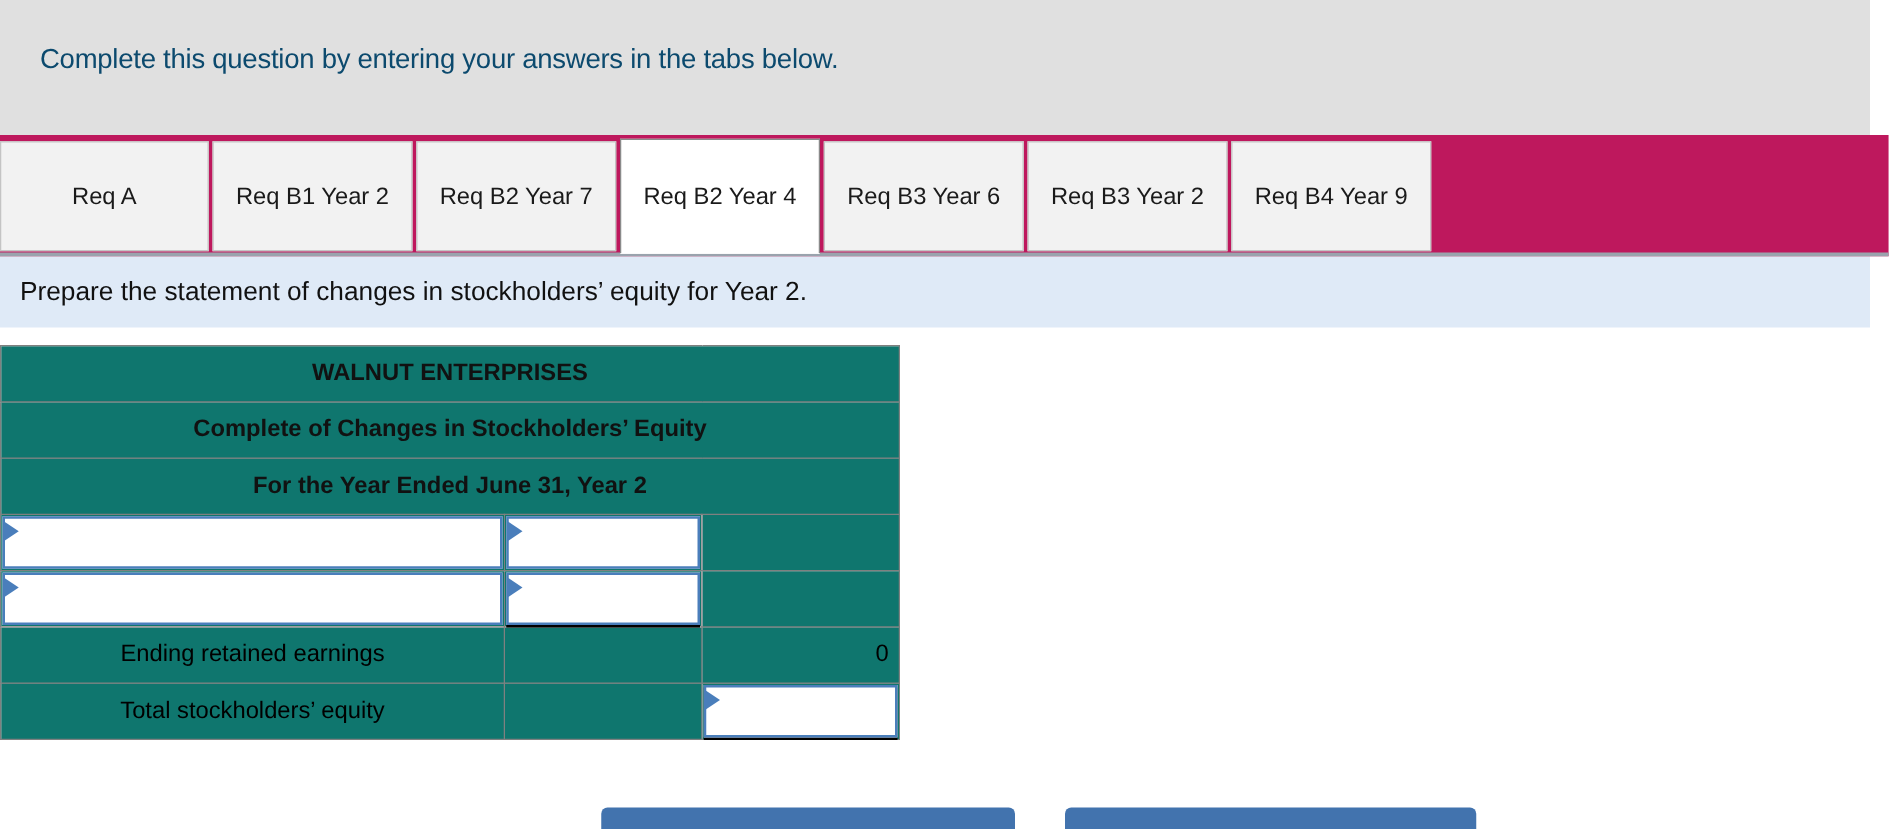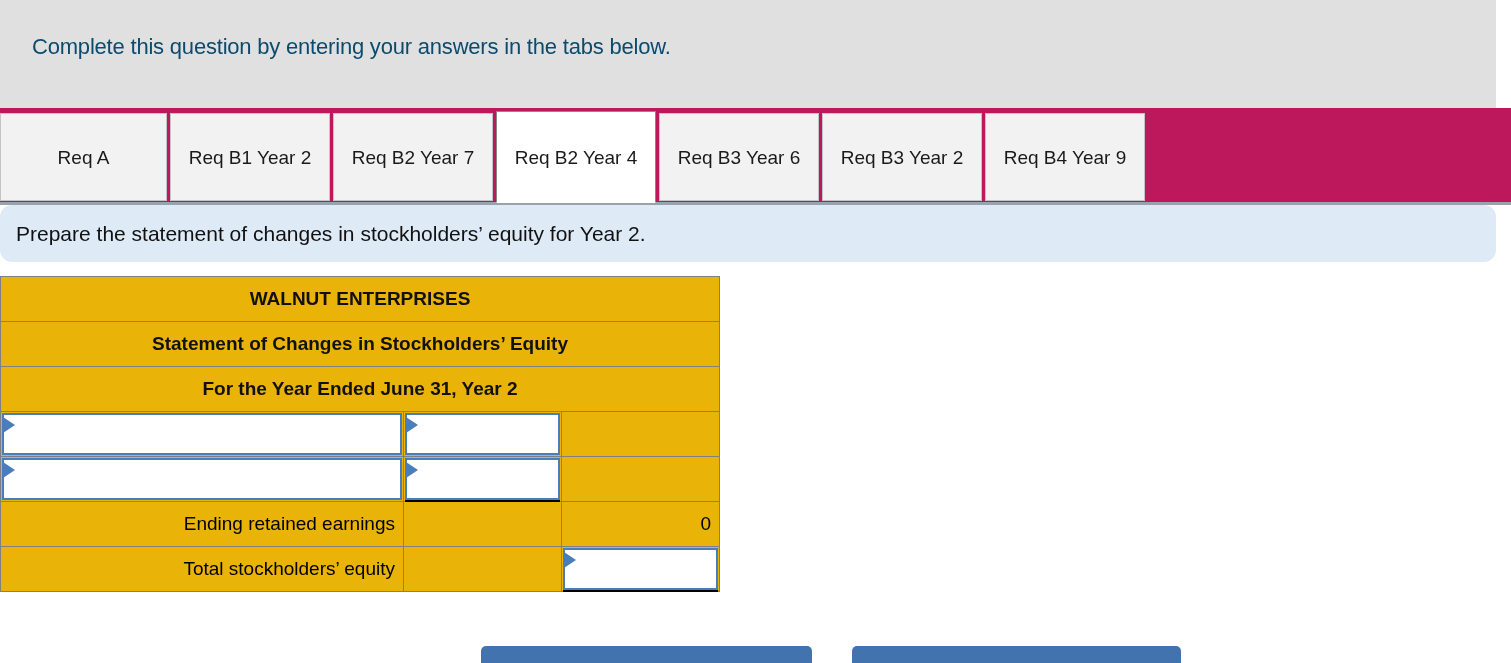--- a/index.html
+++ b/index.html
@@ -70,21 +70,20 @@
 
   
   .subbar {
     width: 1496px;
     height: 57px;
     background: #dfeaf7;
     display: flex;
     align-items: center;
     box-sizing: border-box;
     padding-left: 16px;
-    border-radius: 12px;
   }
   .subbar-text {
     font-size: 21px;
     color: #111111;
   }
 
   
   .table-wrap {
     margin-top: 14px;
     width: 719px;
@@ -98,31 +97,31 @@
   table.stmt col.c2 { width: 158px; }
   table.stmt col.c3 { width: 158px; }
 
   table.stmt td {
     border: 1px solid #808080;
     height: 45px;
     box-sizing: border-box;
     padding: 0 8px;
     font-size: 19px;
     vertical-align: middle;
-    background: #eab308;
+    background: #0f766e;
   }
   td.hdr {
     background: #85aadd;
     text-align: center;
     font-weight: bold;
     font-size: 19px;
     color: #111111;
     height: 46px;
   }
-  td.label { text-align: right; }
+  td.label { text-align: center; }
   td.amount { text-align: right; padding-right: 10px; }
   td.blank  { }
 
   
   td.inputcell {
     padding: 0;
     position: relative;
   }
   .cellbox {
     position: absolute;
@@ -211,21 +210,21 @@
     <colgroup>
       <col class="c1">
         <col class="c2">
         <col class="c3">
     </colgroup>
     <tbody>
       <tr>
         <td class="hdr" colspan="3">WALNUT ENTERPRISES</td>
       </tr>
       <tr>
-        <td class="hdr" colspan="3">Statement of Changes in Stockholders’ Equity</td>
+        <td class="hdr" colspan="3">Complete of Changes in Stockholders’ Equity</td>
       </tr>
       <tr>
         <td class="hdr" colspan="3">For the Year Ended June 31, Year 2</td>
       </tr>
 
       <tr>
         <td class="inputcell">
           <div class="cellbox">
             <span></span>
           </div>

